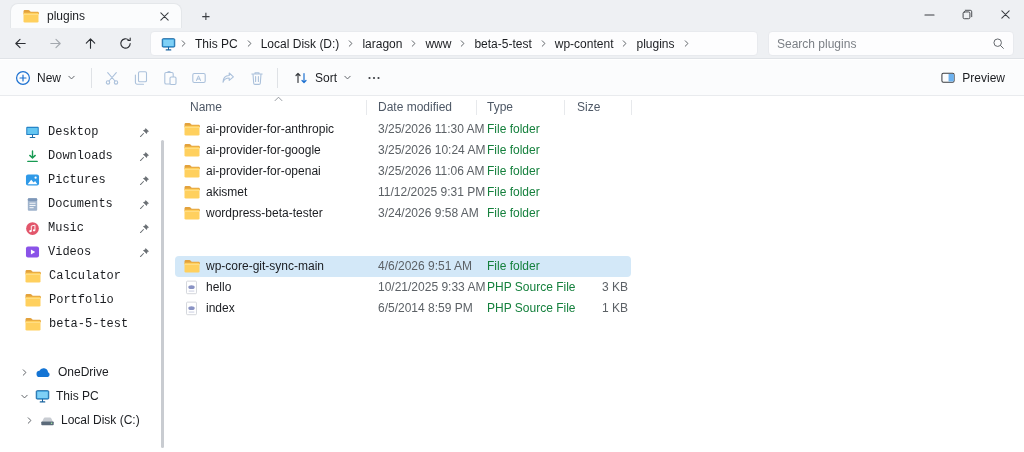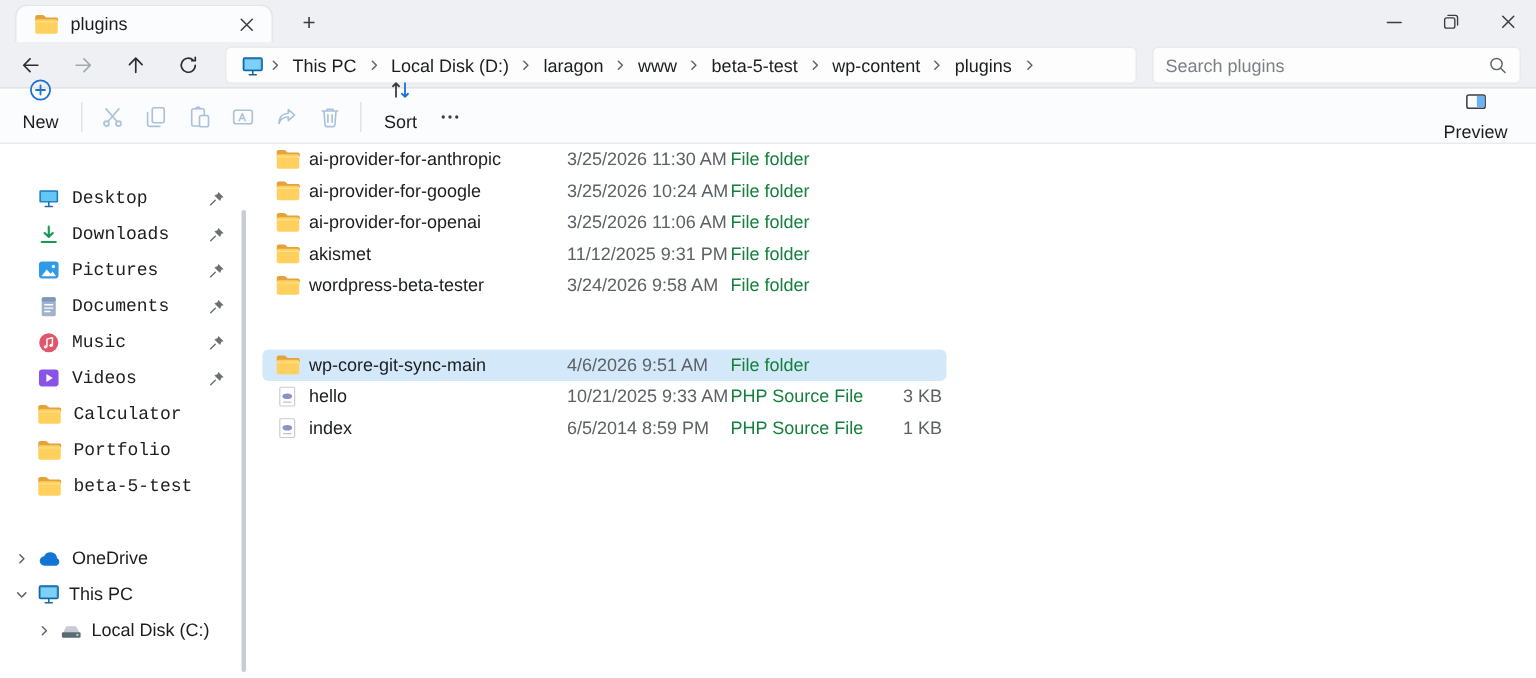--- a/index.html
+++ b/index.html
@@ -32,39 +32,39 @@
   .crumb-device { margin:0 2px 0 4px; display:flex; align-items:center; }
   .searchbox { position:absolute; left:768px; top:3px; width:246px; height:25px; background:#fdfdfe;
                border:1px solid #e8eaee; border-radius:4px; display:flex; align-items:center; padding:0 8px; }
   .searchbox input { flex:1; border:none; outline:none; background:transparent; font:inherit; color:#1b1d21; }
   .searchbox input::placeholder { color:#7c8086; }
 
   
   .toolbar { position:absolute; left:0; top:60px; width:1024px; height:36px; background:#fbfcfd;
              border-bottom:1px solid #e9ebee; display:flex; align-items:center; }
   .tbtn { height:28px; border:none; background:transparent; border-radius:4px; display:flex;
-          align-items:center; justify-content:center; gap:6px; padding:0 7px; color:#1b1d21; font:inherit;flex-direction:column; }
+          align-items:center; justify-content:center; gap:6px; padding:0 7px; color:#1b1d21; font:inherit; }
   .tbtn.disabled { opacity:.9; }
   .new-btn { margin-left:8px; }
   .tsep { width:1px; height:20px; background:#dfe2e6; margin:0 8px; }
   .edit-actions { display:flex; align-items:center; gap:13px; margin:0 4px; }
   .more-btn { letter-spacing:1px; color:#3a3d42; font-weight:bold; }
   .preview-btn { position:absolute; right:12px; }
   .ic { display:inline-flex; align-items:center; justify-content:center; line-height:0; }
 
   
   .bodyarea { position:absolute; left:0; top:96px; width:1024px; height:356px; background:#fff; }
 
   
   .sidebar { position:absolute; left:0; top:24px; width:162px; }
   .side-item { height:24px; display:flex; align-items:center; padding:0 10px 0 25px; gap:8px; border-radius:4px;font-family:Liberation Mono, monospace; }
   .side-item .label { flex:1; white-space:nowrap; overflow:hidden; color:#1b1d21; }
   .side-item .pin { margin-right:2px; }
   .tree { margin-top:24px; }
-  .tree-item { height:24px; display:flex; align-items:center; padding-left:10px; gap:6px; }
+  .tree-item { height:24px; display:flex; align-items:center; padding-left:20px; gap:6px; }
   .tree-item .label { white-space:nowrap; color:#1b1d21; }
   .tree-item.indent1 { padding-left:25px; }
   .side-scrollbar { position:absolute; left:161px; top:44px; width:3px; height:308px; background:#c9ccd1; border-radius:2px; }
 
   
   .filelist { position:absolute; left:175px; top:0; width:849px; }
   .cols { position:relative; height:23px; }
   .colhead { position:absolute; top:4px; color:#4e5866; white-space:nowrap; }
   .col-name  { left:15px; }
   .col-date  { left:203px; }
@@ -499,20 +499,35 @@
                 <circle cx="12.4" cy="10" r=".8" fill="#9ff09f"></circle>
               </svg>
             </span>
             <span class="label">Local Disk (C:)</span>
           </div>
         </div>
     </div>
     <div class="side-scrollbar"></div>
 
     <div class="filelist">
+      <div class="cols">
+        <span class="ic sort-caret">
+            <svg width="9" height="6" viewBox="0 0 10 6">
+              <path d="M1.2 4.8 5 1l3.8 3.8" stroke="#8a8f96" stroke-width="1" stroke-linecap="round" stroke-linejoin="round" fill="none"></path>
+            </svg>
+          </span>
+        <span class="colhead col-name">Name</span>
+        <span class="colhead col-date">Date modified</span>
+        <span class="colhead col-type">Type</span>
+        <span class="colhead col-size">Size</span>
+        <span class="colsep" style="left:191px"></span>
+        <span class="colsep" style="left:301px"></span>
+        <span class="colsep" style="left:389px"></span>
+        <span class="colsep" style="left:456px"></span>
+      </div>
       <div class="rows">
           <div class="row">
             <span class="ic c-icon">
               <svg width="16" height="14" viewBox="0 0 16 14">
                 <path d="M.5 2.4C.5 1.6 1.1 1 1.9 1h3.5c.4 0 .8.2 1.1.5L7.7 2.7h6.8c.8 0 1.4.6 1.4 1.4v1H.5z" fill="#e3a23c"></path>
                 <rect x=".5" y="3.8" width="15" height="9.7" rx="1.3" fill="#ffd05e"></rect>
                 <path d="M.5 5.1h15v.9H.5z" fill="#ffdf8a"></path>
               </svg>
             </span>
             <span class="c-name">ai-provider-for-anthropic</span>

